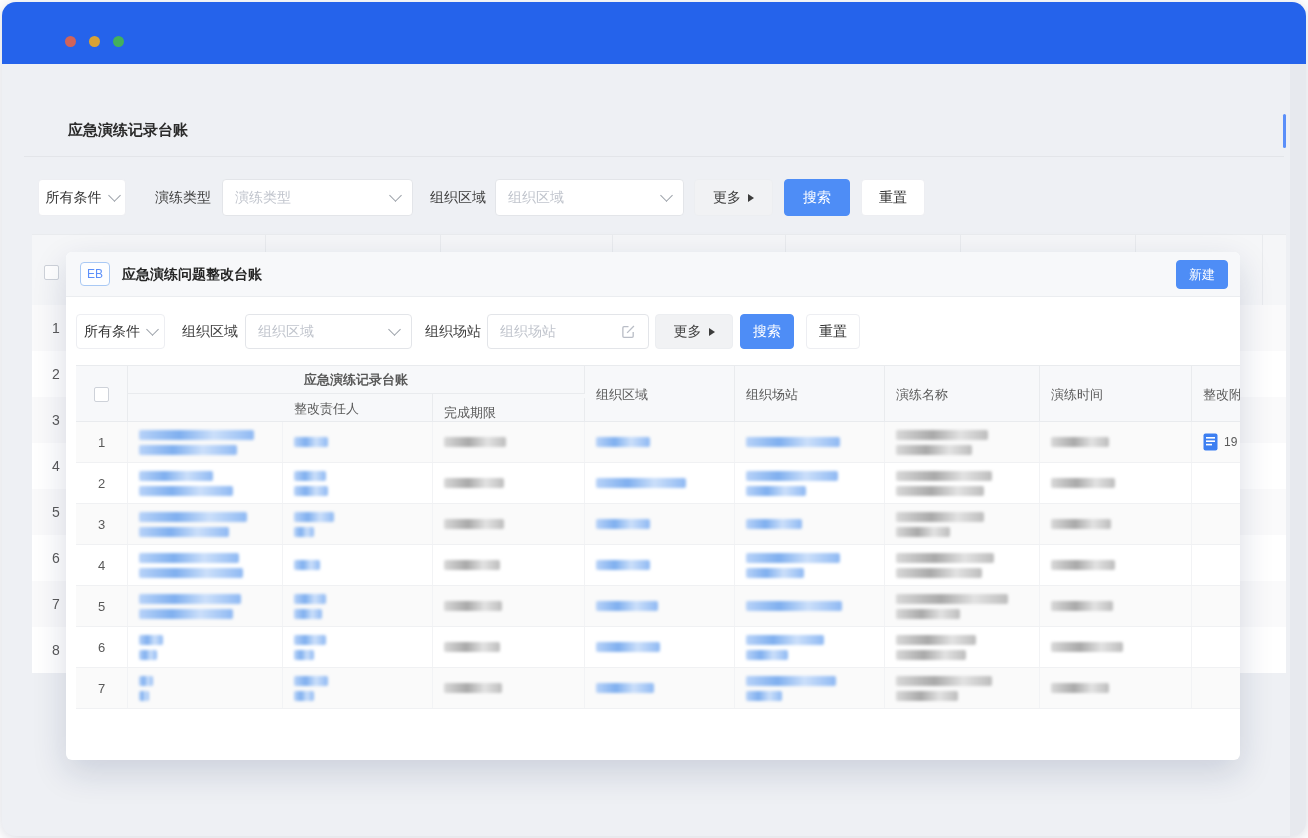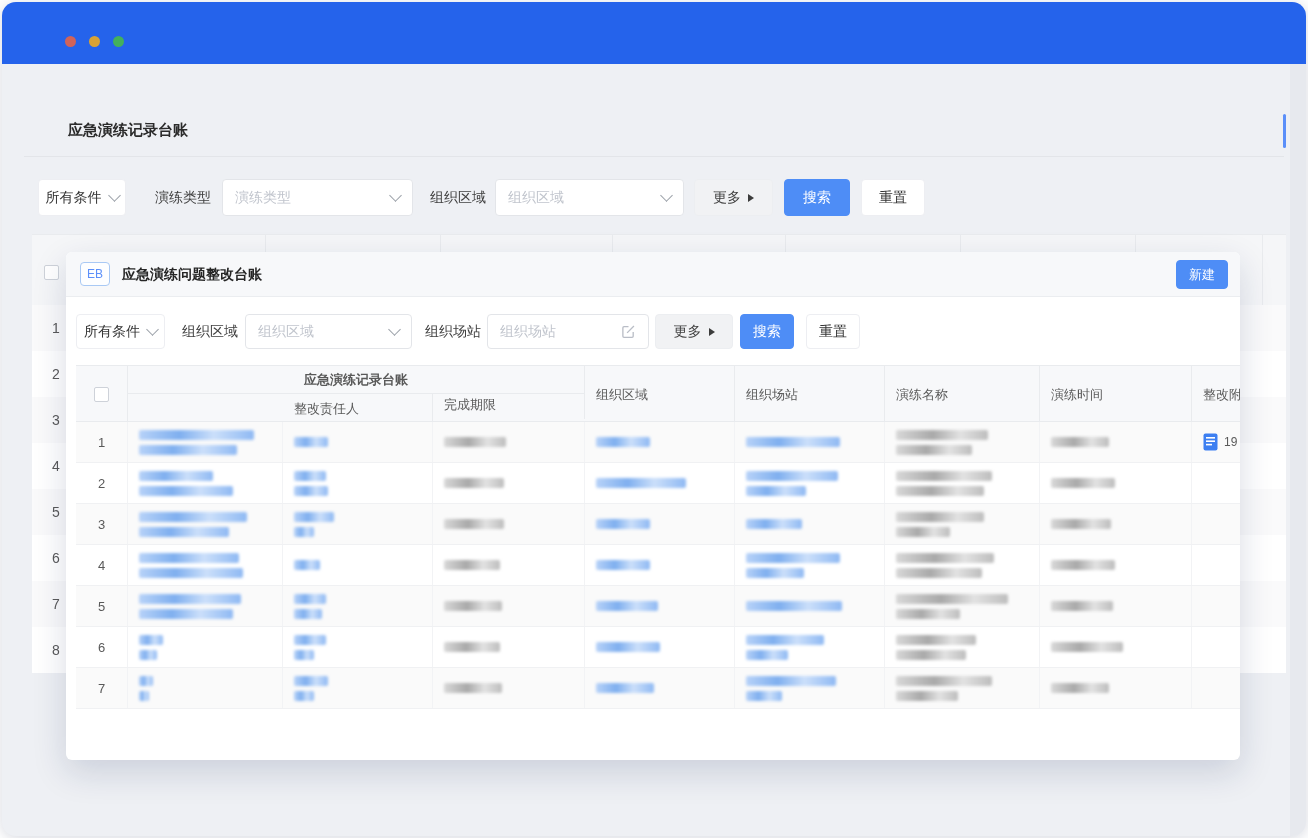--- a/index.html
+++ b/index.html
@@ -177,21 +177,21 @@
       <div class="btn white" style="left:740px;top:17px;width:54px;height:35px">重置</div>
     </div>
 
     <div class="mtable">
       <div class="thead">
         <div class="th center" style="left:0;top:0;width:52px;height:57px">
           <span class="cb"></span>
         </div>
         <div class="th center" style="left:52px;top:0;width:457px;height:28px;border-bottom:1px solid #e9ebee;font-weight:bold">应急演练记录台账</div>
         <div class="th pad" style="left:207px;top:28px;width:150px;height:29px">整改责任人</div>
-        <div class="th pad" style="left:357px;top:24px;width:152px;height:29px">完成期限</div>
+        <div class="th pad" style="left:357px;top:32px;width:152px;height:29px">完成期限</div>
         <div class="th pad" style="left:509px;top:0;width:150px;height:57px">组织区域</div>
         <div class="th pad" style="left:659px;top:0;width:150px;height:57px">组织场站</div>
         <div class="th pad" style="left:809px;top:0;width:155px;height:57px">演练名称</div>
         <div class="th pad" style="left:964px;top:0;width:152px;height:57px">演练时间</div>
         <div class="th pad" style="left:1116px;top:0;width:154px;height:57px">整改附件</div>
       </div>
       <div class="tbody">
           <div class="trow odd" style="top: 0px;">
             <div class="tcell num" style="left: 0px; width: 52px;">1</div>
             <div class="tcell" style="left: 52px; width: 155px;">

